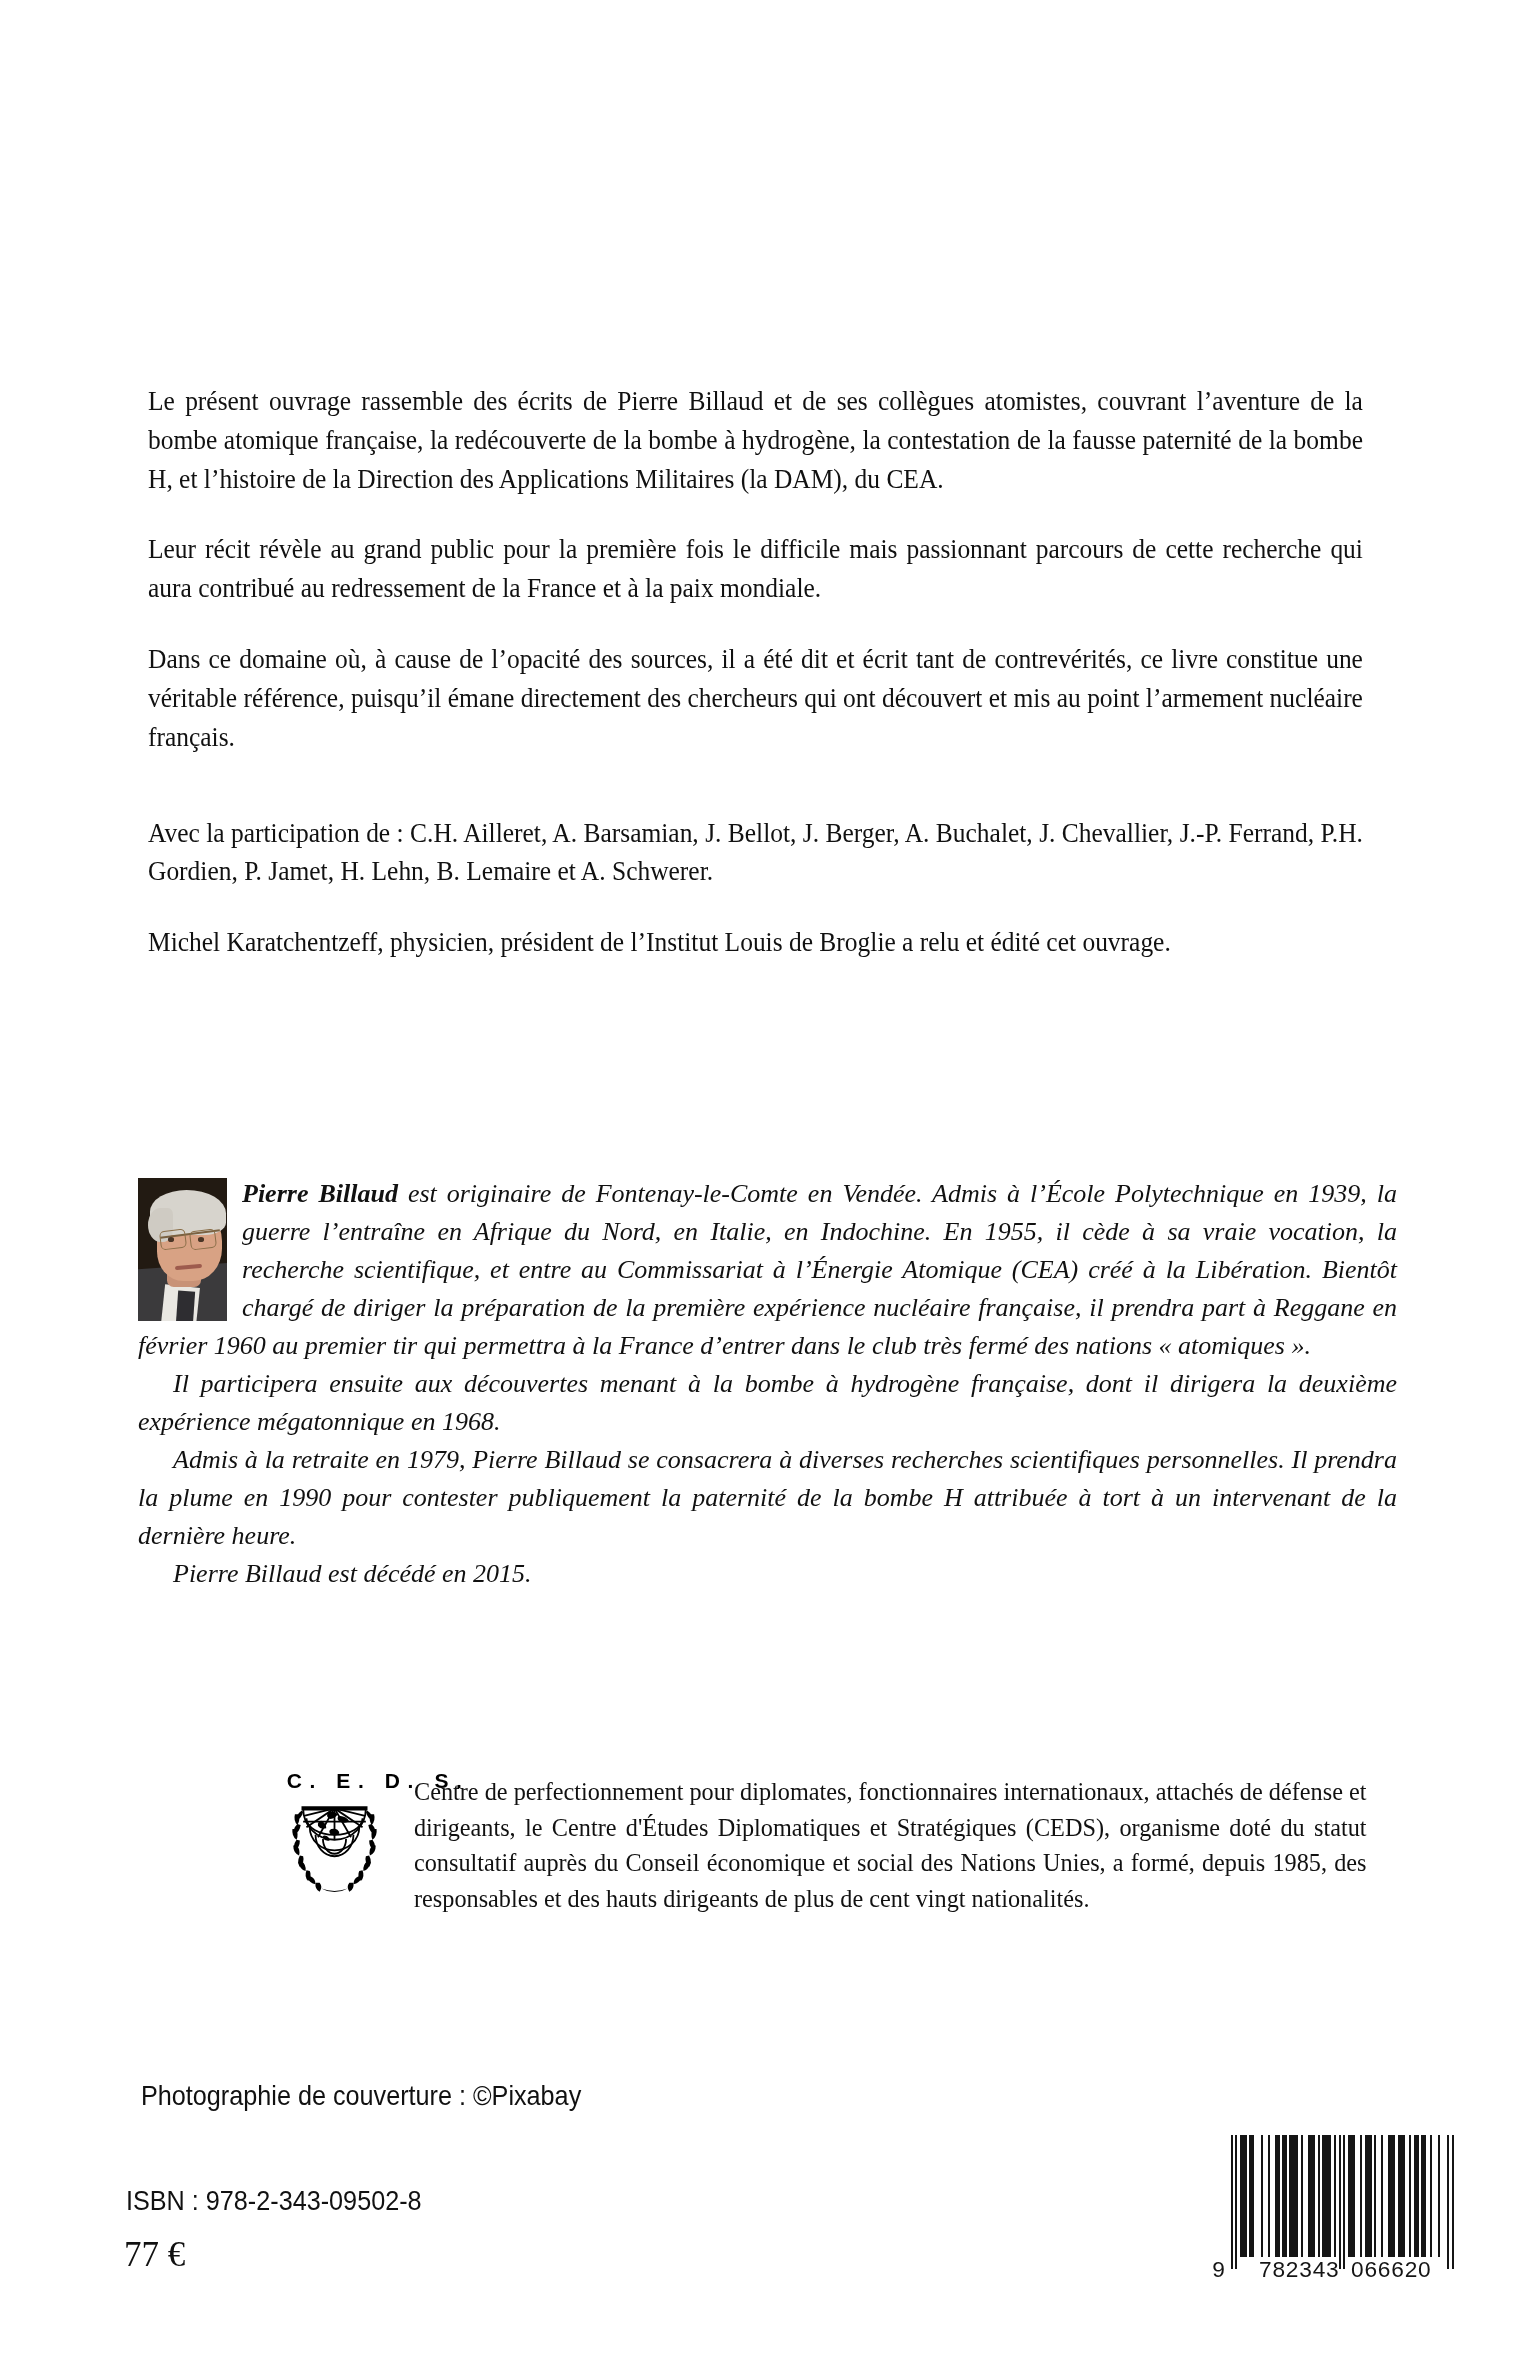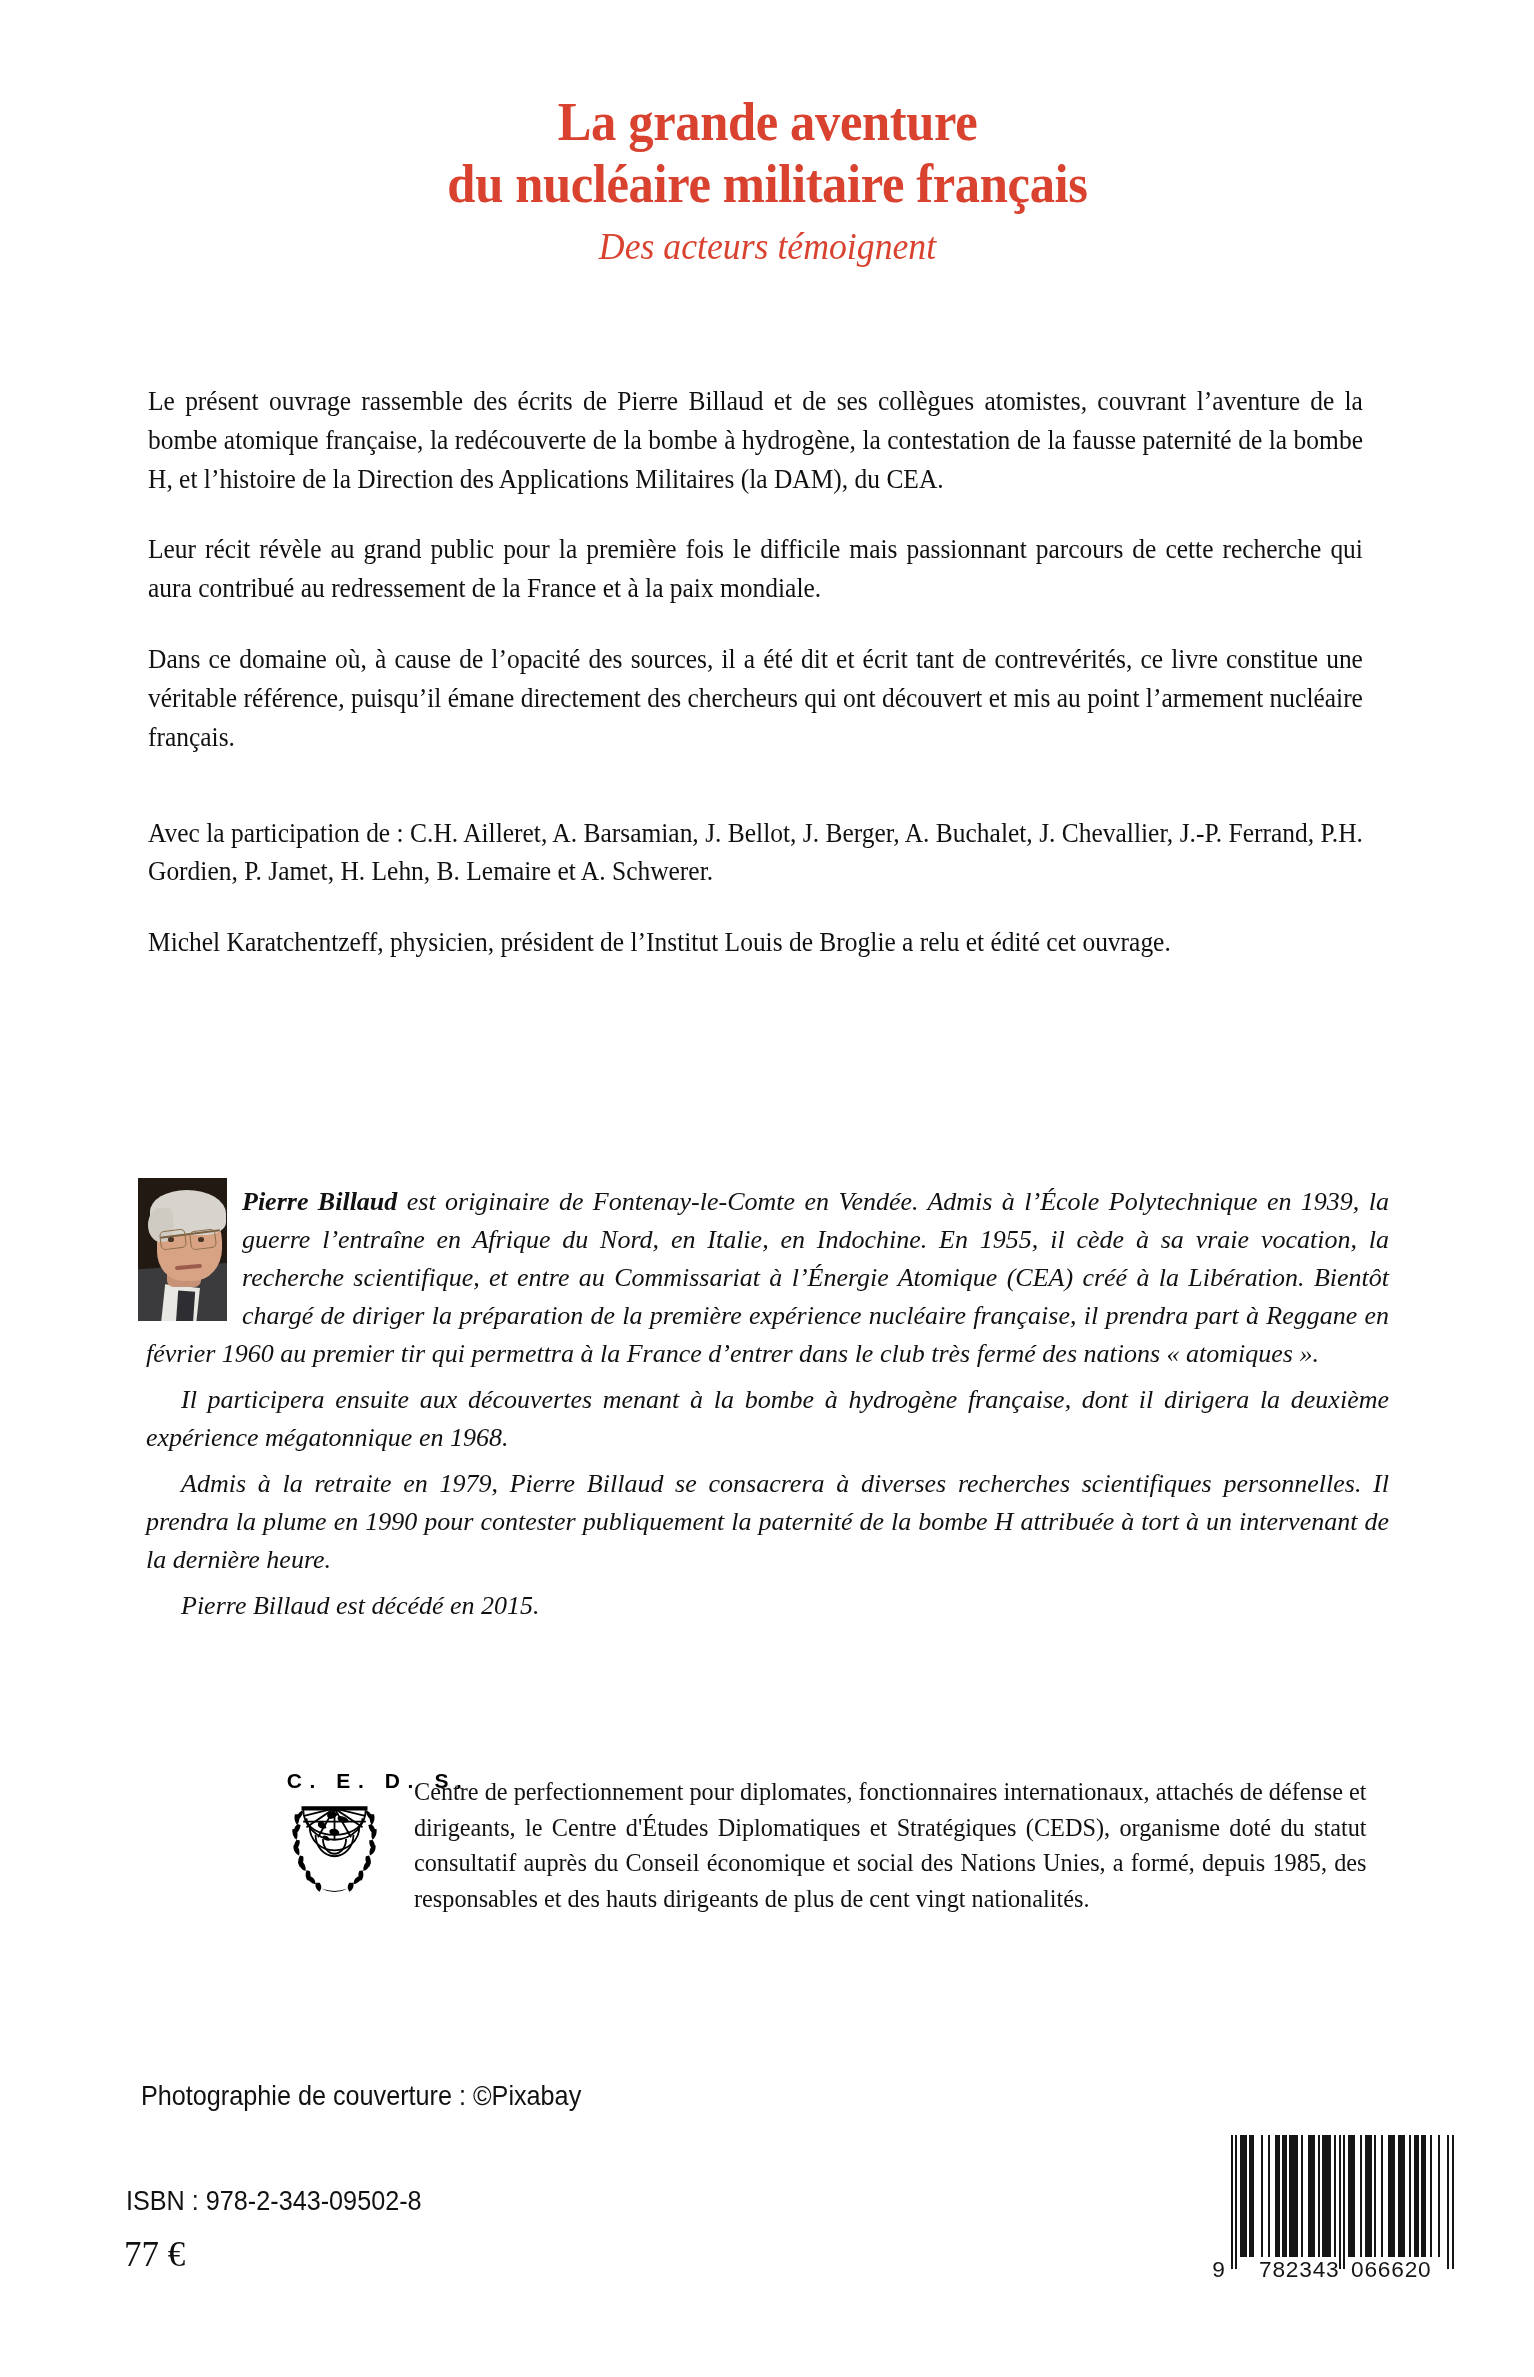--- a/index.html
+++ b/index.html
@@ -116,21 +116,21 @@
   .bio-photo .lensL   { left:22px; }
   .bio-photo .lensR   { left:52px; }
   .bio-photo .eyeL, .bio-photo .eyeR { position:absolute; top:59px; width:5.9px; height:4.2px;
                         background:#4a3526; border-radius:50%; }
   .bio-photo .eyeL    { left:30px; }
   .bio-photo .eyeR    { left:60px; }
   .bio-photo .mouth   { position:absolute; left:37px; top:87px; width:27px; height:4.2px;
                         background:#9d5b4d; border-radius:3.4px; transform: rotate(-5deg); }
 
   .bio-name { font-weight: bold; font-style: italic; }
-  .bio-block p { margin: 8px; }
+  .bio-block p { margin: 0; }
   .bio-block p.indented { text-indent: 35px; }
 
   
   .ceds-row {
     position: absolute;
     left: 138px;
     top: 1769px;
     width: 1259px;
     display: flex;
     align-items: flex-start;
@@ -221,27 +221,20 @@
   }
   .barcode .d-lead { position: absolute; left: -1.7px; top: 0; }
   .barcode .d-left { position: absolute; left: 45px; top: 0; }
   .barcode .d-right { position: absolute; left: 137px; top: 0; }
 </style>
 </head>
 <body>
 
 <div class="page">
 
-  <div class="title-block">
-    <h1 class="book-title">
-      <span>La grande aventure</span><br>
-      <span>du nucléaire militaire français</span>
-    </h1>
-    <div class="book-subtitle">Des acteurs témoignent</div>
-  </div>
 
   <div class="content">
     <p class="body-par">Le présent ouvrage rassemble des écrits de Pierre Billaud et de ses collègues atomistes, couvrant l’aventure de la bombe atomique française, la redécouverte de la bombe à hydrogène, la contestation de la fausse paternité de la bombe H, et l’histoire de la Direction des Applications Militaires (la DAM), du CEA.</p>
     <p class="body-par">Leur récit révèle au grand public pour la première fois le difficile mais passionnant parcours de cette recherche qui aura contribué au redressement de la France et à la paix mondiale.</p>
     <p class="body-par">Dans ce domaine où, à cause de l’opacité des sources, il a été dit et écrit tant de contrevérités, ce livre constitue une véritable référence, puisqu’il émane directement des chercheurs qui ont découvert et mis au point l’armement nucléaire français.</p>
     <div class="spacer-lg"></div>
     <p class="body-par">Avec la participation de : C.H. Ailleret, A. Barsamian, J. Bellot, J. Berger, A. Buchalet, J. Chevallier, J.-P. Ferrand, P.H. Gordien, P. Jamet, H. Lehn, B. Lemaire et A. Schwerer.</p>
     <p class="body-par">Michel Karatchentzeff, physicien, président de l’Institut Louis de Broglie a relu et édité cet ouvrage.</p>
   </div>
 

